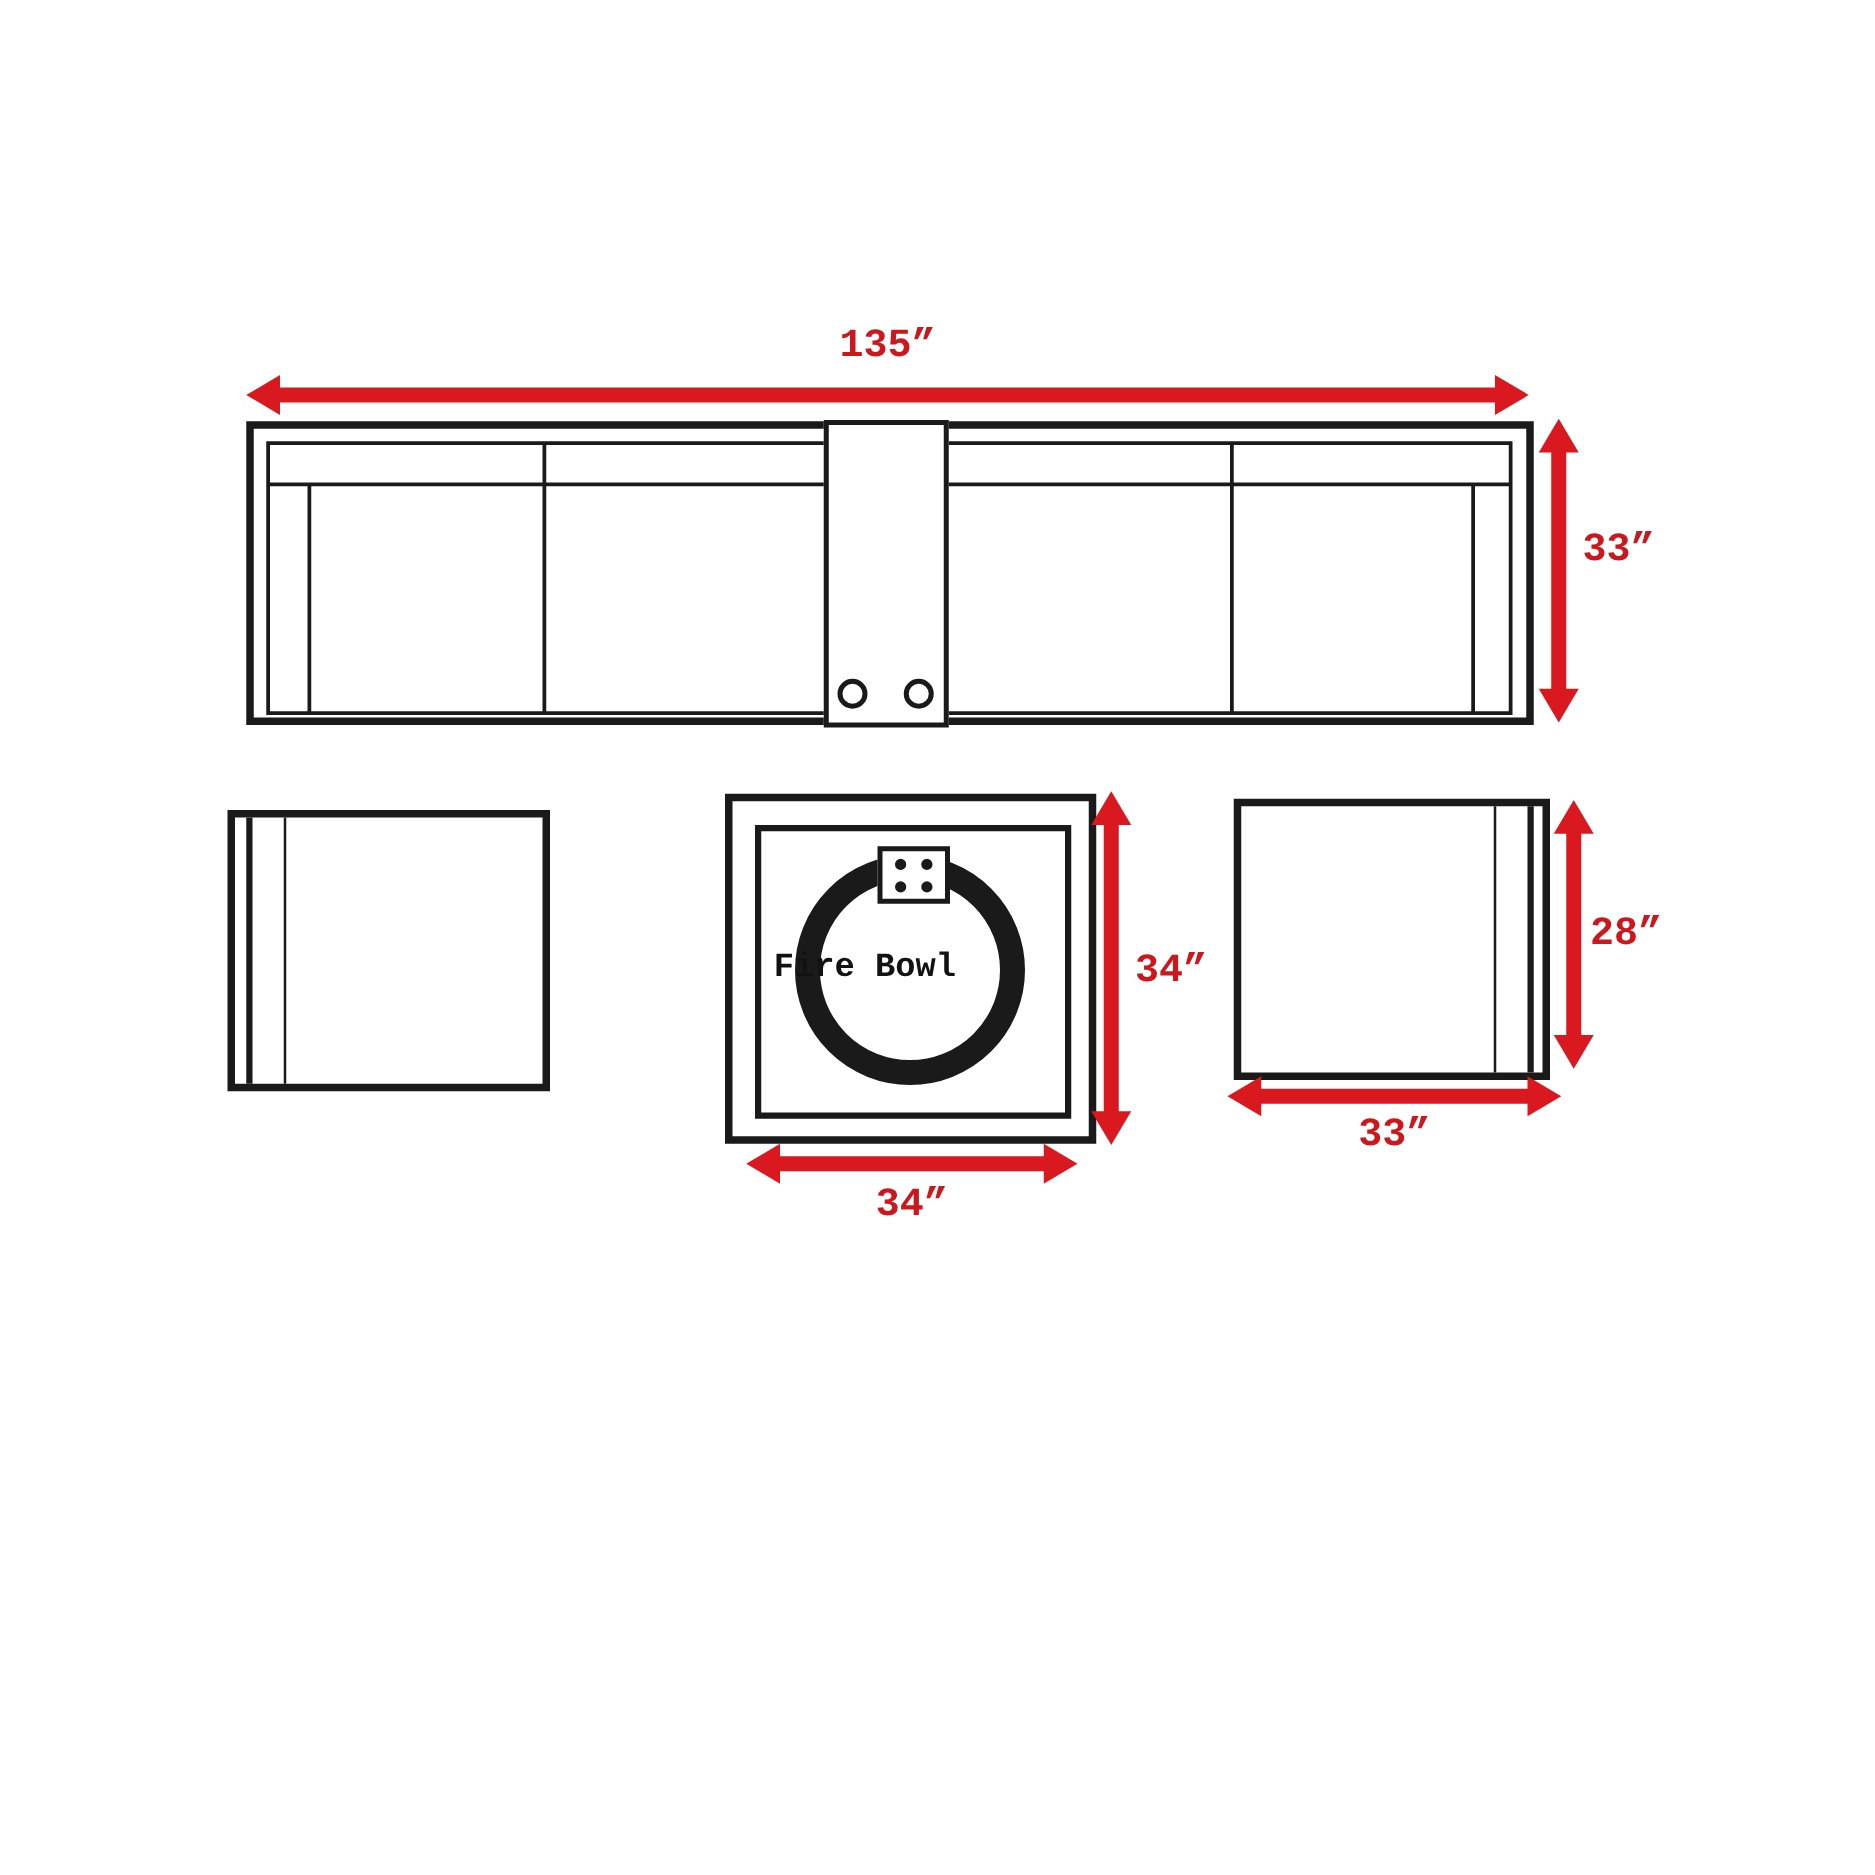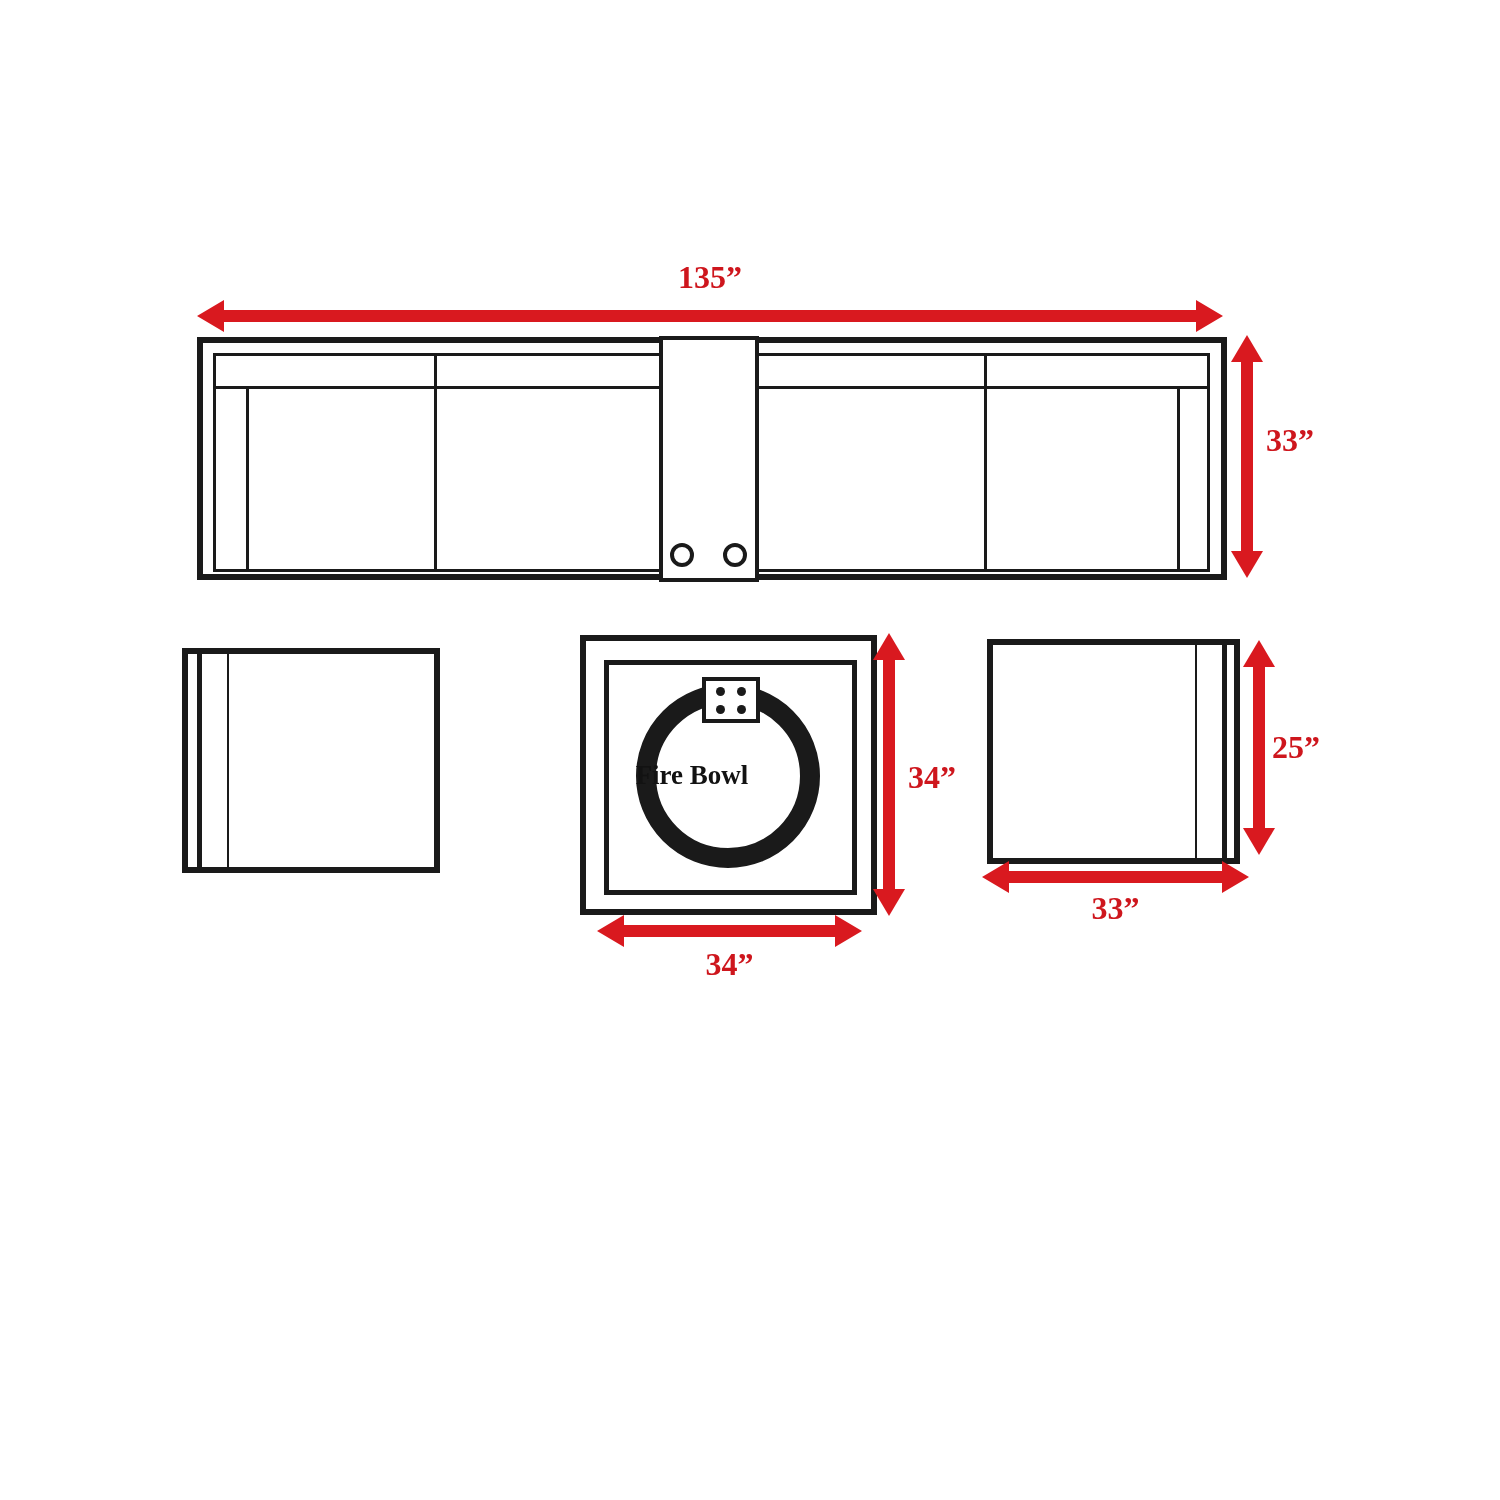--- a/index.html
+++ b/index.html
@@ -1,20 +1,20 @@
 <!DOCTYPE html>
 <html><head>
 <meta charset="utf-8">
 <style>
   html,body{margin:0;padding:0;background:#ffffff;}
   #canvas{
     position:relative;
     width:1500px;height:1500px;
     background:#ffffff;
-    font-family:Liberation Serif, serif;
+    font-family:Liberation Mono, monospace;
     overflow:hidden;
   }
   .rect{position:absolute;box-sizing:border-box;border:6px solid #1a1a1a;background:transparent;}
   .rect.thin{border-width:3px;}
   .vline{position:absolute;background:#1a1a1a;}
   .hline{position:absolute;background:#1a1a1a;}
   .white-fill{background:#ffffff;}
   
   .dim-h{position:absolute;height:32px;}
   .dim-h .shaft{position:absolute;left:24px;right:24px;top:10px;height:12px;background:#d9191f;}
@@ -103,21 +103,21 @@
 
   <div class="rect" style="left:987px;top:639px;width:253px;height:225px;"></div>
   <div class="vline" style="left:1195px;top:645px;width:2px;height:213px;"></div>
   <div class="vline" style="left:1222px;top:645px;width:5px;height:213px;"></div>
 
   <div class="dim-v" style="left:1243px;top:640px;height:215px;">
     <div class="shaft"></div>
     <div class="head-t"></div>
     <div class="head-b"></div>
   </div>
-  <div class="dim-label" style="left:1272px;top:731px;">25”</div>
+  <div class="dim-label" style="left:1272px;top:731px;">28”</div>
 
   <div class="dim-h" style="left:982px;top:861px;width:267px;">
     <div class="shaft"></div>
     <div class="head-l"></div>
     <div class="head-r"></div>
   </div>
   <div class="dim-label centered" style="left:982px;top:892px;width:267px;">33”</div>
 
 </div>
 

